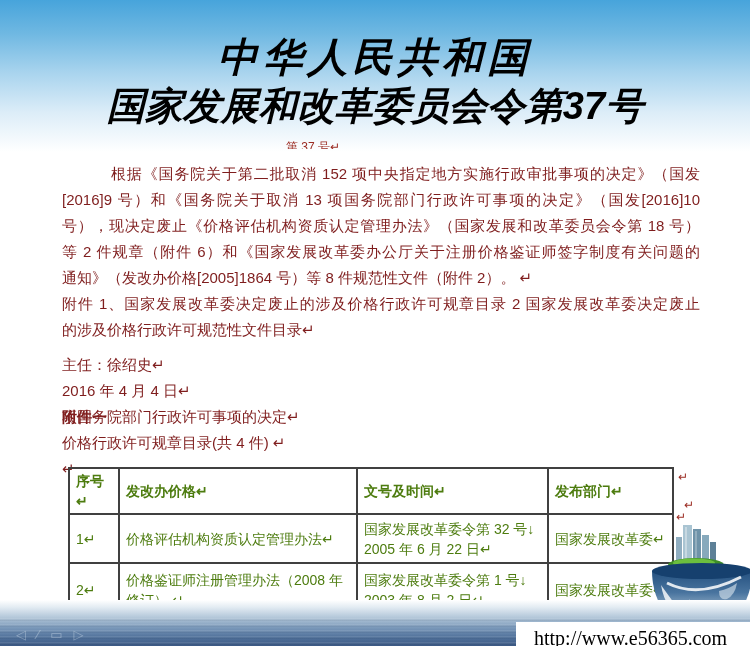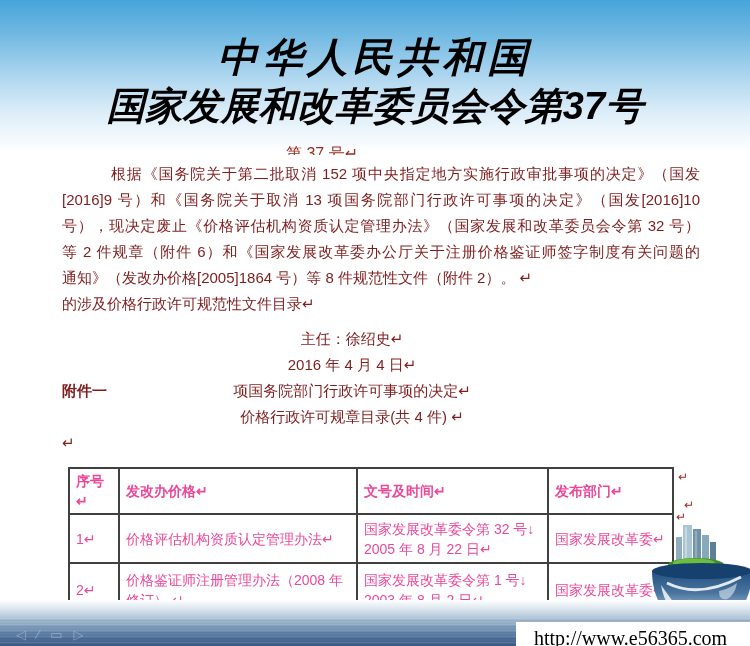--- a/index.html
+++ b/index.html
@@ -14,40 +14,40 @@
   }
   
   .title {
     position:absolute; top:32px; left:0; width:750px; text-align:center;
     color:#000; font-weight:bold; font-style:italic;
   }
   .title-l1 { font-size:40px; line-height:50px; letter-spacing:5px; }
   .title-l2 { font-size:38px; line-height:48px; letter-spacing:0px; }
   
   .clipped {
-    position:absolute; top:145px; left:286px; width:100px; height:10px;
-    overflow:hidden; color:#9b2b22; font-size:16px; line-height:17px; text-align:left;
+    position:absolute; top:139px; left:286px; width:100px; height:10px;
+    overflow:hidden; color:#9b2b22; font-size:12px; line-height:17px; text-align:left;
   }
   
   .body-text {
     position:absolute; top:161px; left:62px; width:638px;
     color:#7f1d1d; font-size:15px; line-height:26px;
   }
   .ln { height:26px; }
   .fill { text-align:justify; text-align-last:justify; }
   .ind { text-indent:49px; }
-  .center { text-align:center; padding-right:58px; }
+  .center { padding-right:58px; }
   .gap { margin-top:9px; }
   .appendix-row { position:relative; }
   .app-label { position:absolute; left:0; top:0; font-weight:bold; }
   
   .doc-table {
     position:absolute; top:467px; left:68px; width:604px;
     border-collapse:collapse; table-layout:fixed;
-    color:#ec4899; font-size:14px;
+    color:#4d7c0f; font-size:14px;
   }
   .doc-table th, .doc-table td {
     border:2px solid #404040; padding:2px 6px; text-align:left;
     vertical-align:middle; white-space:pre-line; line-height:20px;
   }
   .doc-table th { font-weight:bold; height:27px; }
   .row-1 td { height:43px; }
   .row-2 td { height:47px; }
   .pmark { position:absolute; color:#9b2b22; font-size:12px; }
   .pm0 { left:678px; top:470px; }
@@ -87,23 +87,24 @@
   <div class="title">
     <div class="title-l1">中华人民共和国</div>
     <div class="title-l2">国家发展和改革委员会令第37号</div>
   </div>
 
   <div class="clipped">第 37 号↵</div>
 
   <div class="body-text">
     <div class="ln fill ind">根据《国务院关于第二批取消 152 项中央指定地方实施行政审批事项的决定》（国发</div>
     <div class="ln fill">[2016]9 号）和《国务院关于取消 13 项国务院部门行政许可事项的决定》（国发[2016]10</div>
-    <div class="ln fill">号），现决定废止《价格评估机构资质认定管理办法》（国家发展和改革委员会令第 32 号）</div>
+    <div class="ln fill">号），现决定废止《价格评估机构资质认定管理办法》（国家发展和改革委员会令第 18 号）</div>
     <div class="ln fill">等 2 件规章（附件 6）和《国家发展改革委办公厅关于注册价格鉴证师签字制度有关问题的</div>
     <div class="ln">通知》（发改办价格[2005]1864 号）等 8 件规范性文件（附件 2）。 ↵</div>
+    <div class="ln fill">附件 1、国家发展改革委决定废止的涉及价格行政许可规章目录 2 国家发展改革委决定废止</div>
     <div class="ln">的涉及价格行政许可规范性文件目录↵</div>
     <div class="ln center gap">主任：徐绍史↵</div>
     <div class="ln center">2016 年 4 月 4 日↵</div>
     <div class="ln appendix-row">
       <span class="app-label">附件一</span>
       <span class="center" style="display:block;">项国务院部门行政许可事项的决定↵</span>
     </div>
     <div class="ln center">价格行政许可规章目录(共 4 件) ↵</div>
     <div class="ln">↵</div>
   </div>
@@ -121,21 +122,21 @@
         <th>发改办价格↵</th>
         <th>文号及时间↵</th>
         <th>发布部门↵</th>
       </tr>
     </thead>
     <tbody>
       <tr class="row-1">
         <td>1↵</td>
         <td>价格评估机构资质认定管理办法↵</td>
         <td>国家发展改革委令第 32 号↓
-2005 年 8 月 22 日↵</td>
+2005 年 6 月 22 日↵</td>
         <td>国家发展改革委↵</td>
       </tr>
       <tr class="row-2">
         <td>2↵</td>
         <td>价格鉴证师注册管理办法（2008 年
 修订） ↵</td>
         <td>国家发展改革委令第 1 号↓
 2003 年 8 月 2 日↵</td>
         <td>国家发展改革委↵</td>
       </tr>

